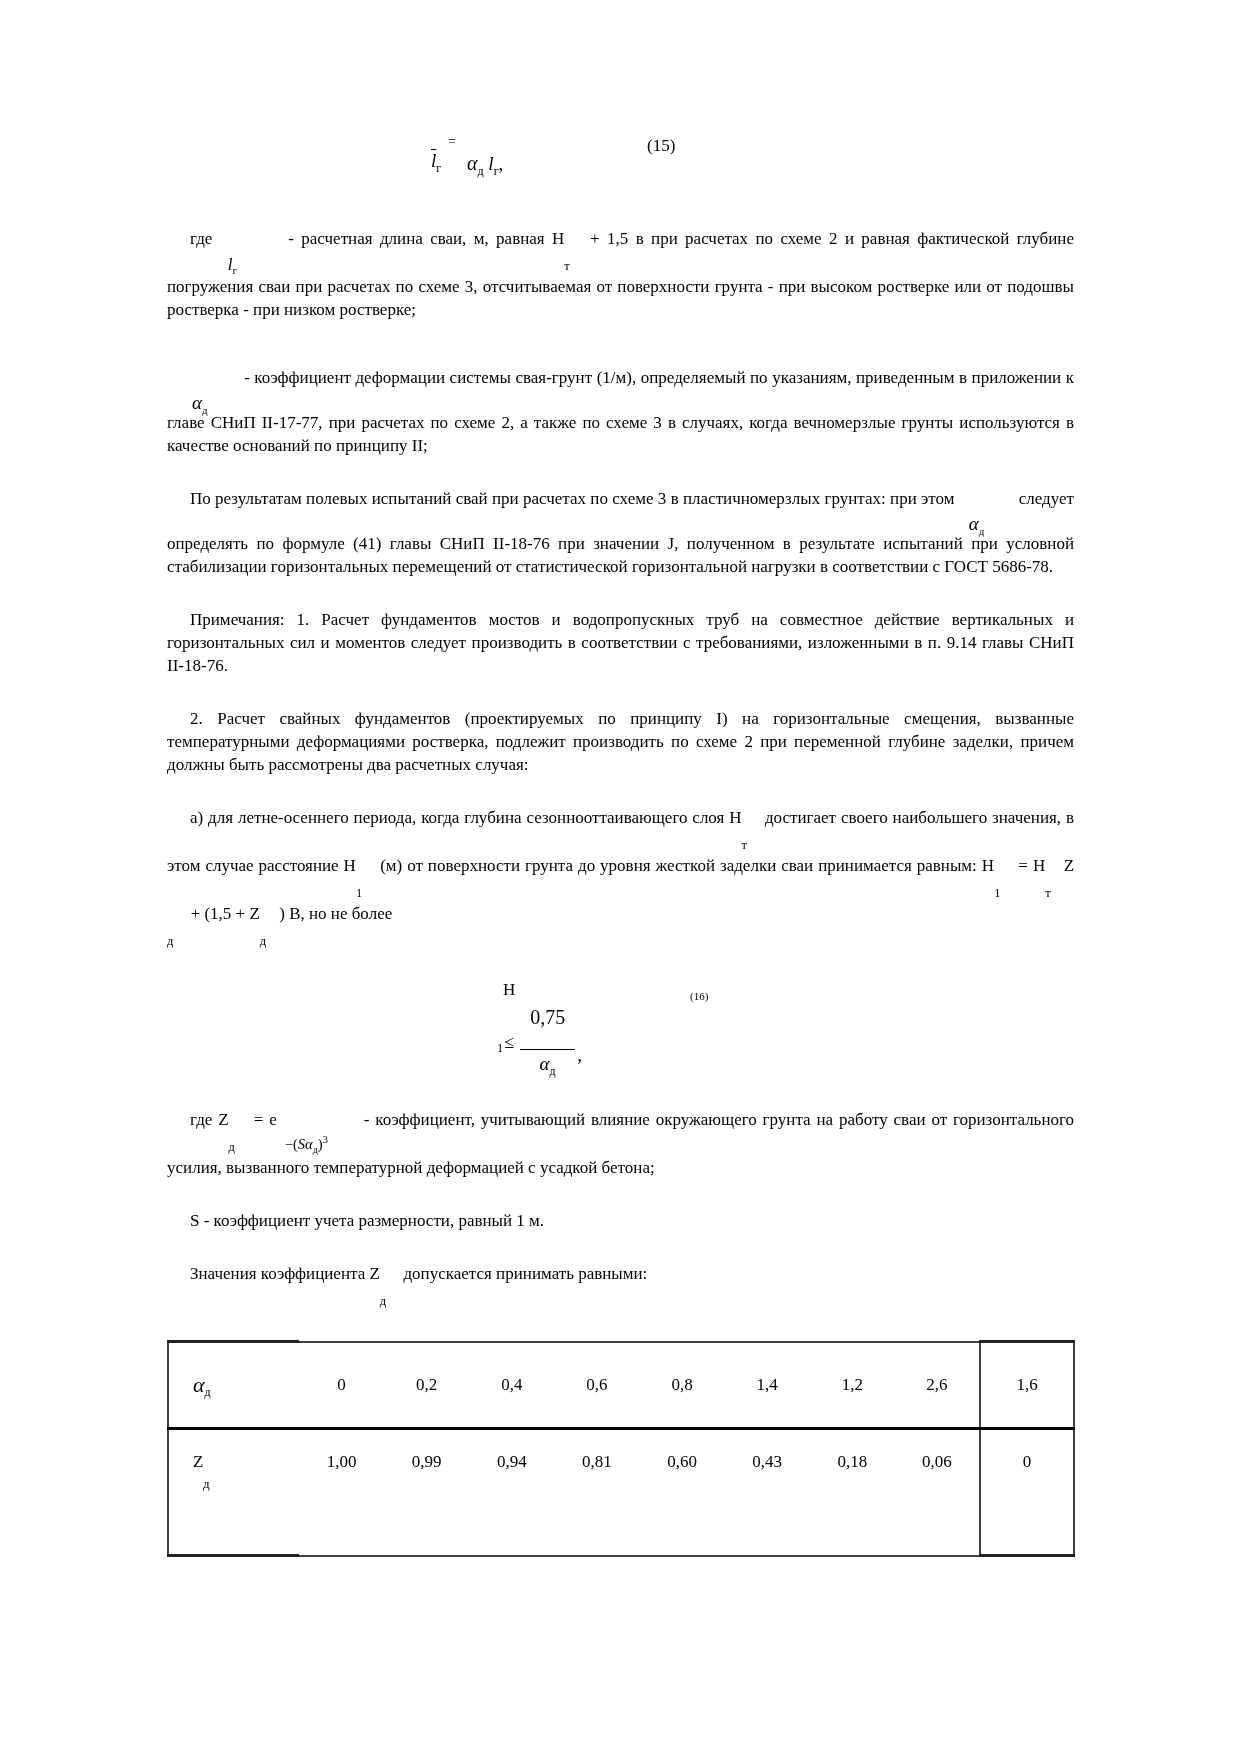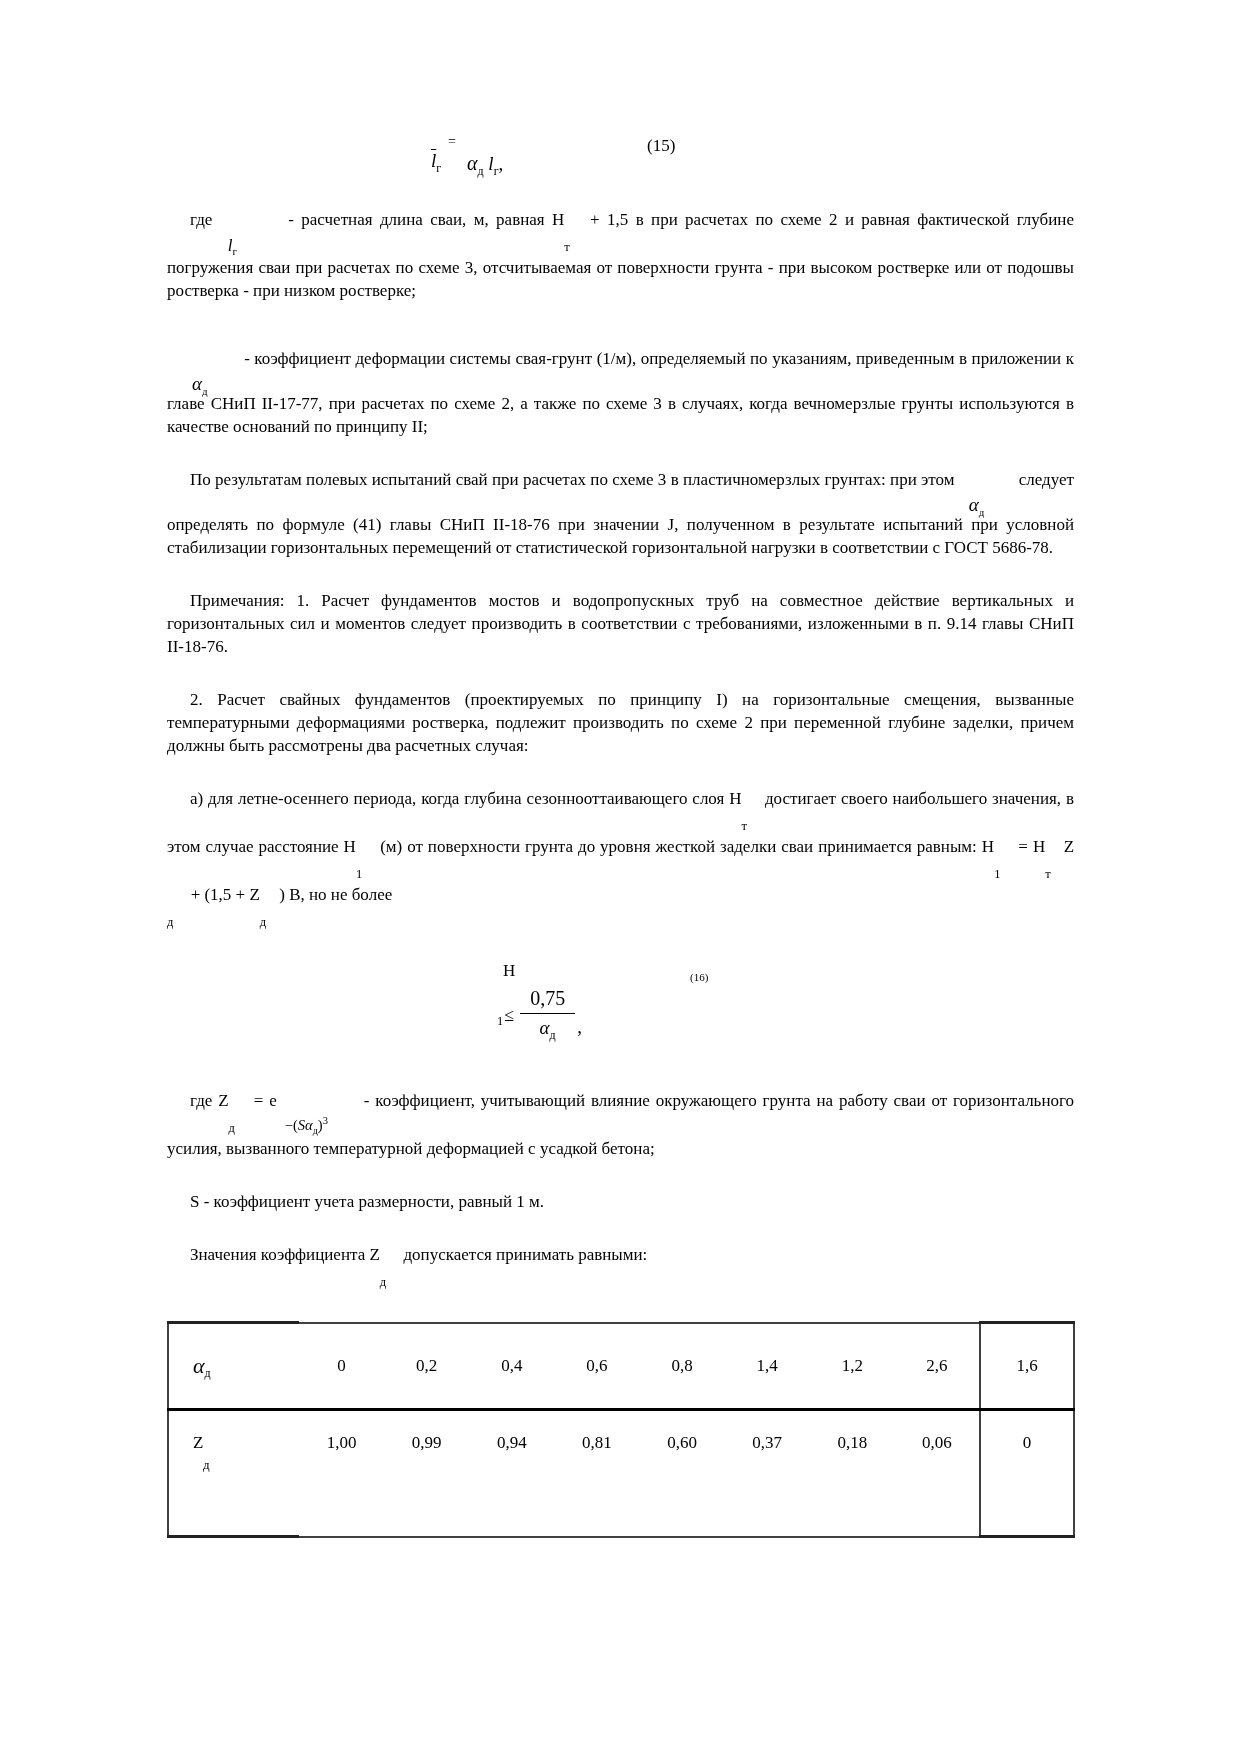--- a/index.html
+++ b/index.html
@@ -26,40 +26,40 @@
   .vd { display:inline-block; vertical-align:-26px; line-height:17px; text-indent:0; }
   .vd sub { font-size:11px; }
   .vd-sub { font-size:12.5px; margin-right:13px; }
   .vd-lg  { margin:0 44px 0 8px; }
   .vd-alpha { font-size:19px; margin:0 32px 0 2px; }
   .vd-alpha-mid { font-size:19px; margin:0 30px 0 10px; }
   .vd-exp { font-size:14.5px; margin:0 30px 0 8px; vertical-align:-24px; }
   .vd-exp sub { font-size:10px; }
   .vd-exp sup { font-size:10.5px; }
 
-  .mb-lg { margin-bottom:45px; }
+  .mb-lg { margin-bottom:45px;margin-top:19px; }
 
   
   .f15 { position:relative; height:80px; }
   .f15-eq  { position:absolute; left:281px; top:6px;  font-size:14px; }
   .f15-lhs { position:absolute; left:264px; top:22px; font-size:19px; }
   .f15-rhs { position:absolute; left:300px; top:24px; font-size:19px; }
   .f15-rhs .al { font-size:20px; }
   .f15-num { position:absolute; left:480px; top:8px;  font-size:17px; }
   .ol { text-decoration:overline; }
 
   
   .f16 { position:relative; height:108px; margin:6px 0 20px 0; }
   .f16-H   { position:absolute; left:336px; top:0;    font-size:17px; }
   .f16-row { position:absolute; left:330px; top:26px; display:inline-flex; align-items:center; }
   .f16-row .s1  { font-size:12.5px; position:relative; top:8px; }
   .f16-row .leq { font-size:18px; margin:0 6px 0 1px; position:relative; top:2px; }
   .f16-num { position:absolute; left:523px; top:10px; font-size:11px; }
   .frac { display:inline-block; text-align:center; }
-  .frac .fnum { display:block; font-size:20px; padding:0 10px 3px 10px; border-bottom:1.5px solid #000; }
+  .frac .fnum { display:block; font-size:20px; padding:0 10px 20px 10px; border-bottom:1.5px solid #000; }
   .frac .fden { display:block; font-size:19px; padding-top:3px; }
   .f16-comma { font-size:19px; position:relative; top:14px; margin-left:2px; }
 
   
   .ztable {
     border-collapse:collapse; table-layout:fixed;
     width:908px; margin-top:28px;
     border:2px solid #404040;
     font-size:17px;
   }
@@ -154,21 +154,21 @@
     </tr>
     <tr class="r2">
       <td class="lab">
         <span class="zstack"><span>Z</span><span class="zsub">д</span></span>
       </td>
       <td>1,00</td>
       <td>0,99</td>
       <td>0,94</td>
       <td>0,81</td>
       <td>0,60</td>
-      <td>0,37</td>
+      <td>0,43</td>
       <td>0,18</td>
       <td>0,06</td>
       <td class="last">0</td>
     </tr>
   </tbody>
     </table>
 
 </div>
 
 </body></html>

